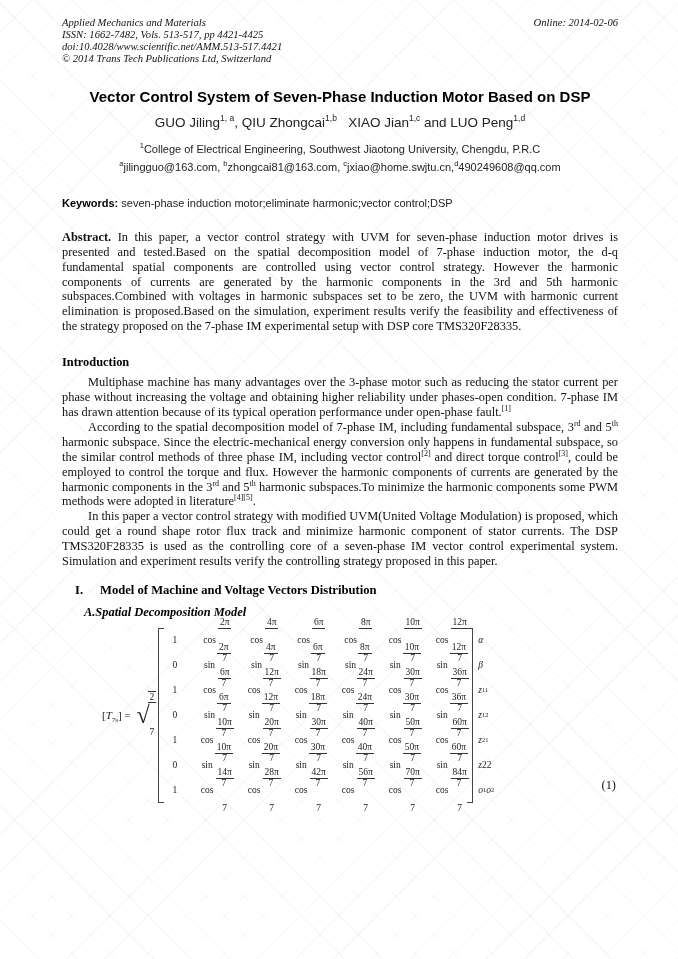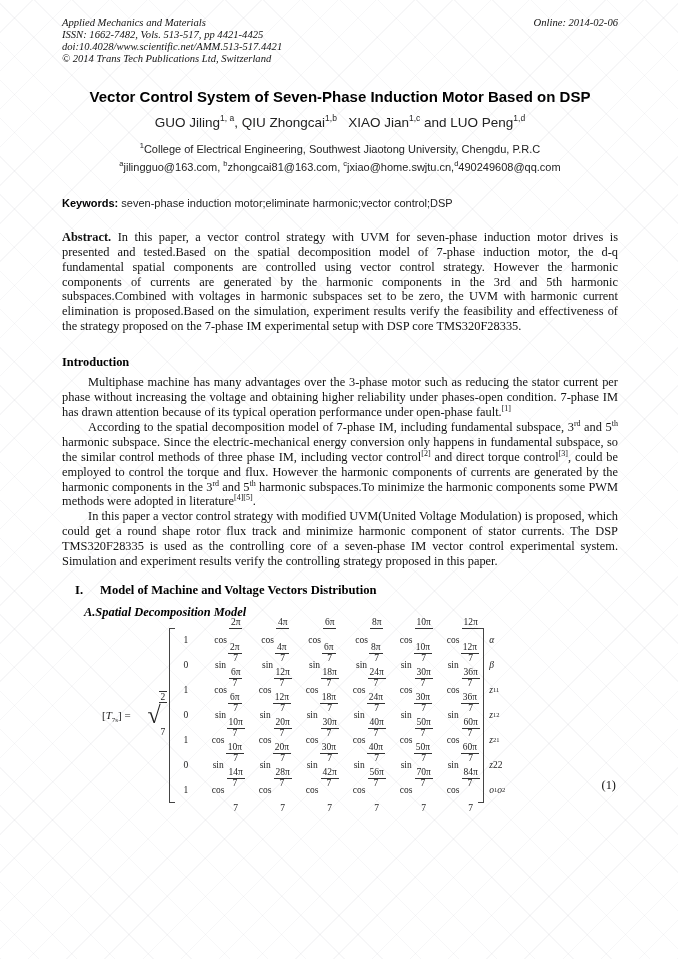--- a/index.html
+++ b/index.html
@@ -71,21 +71,21 @@
   .sec-num{display:inline-block;margin-right:17px;}
   .h-sub{
     margin:7px 0 0 22px;font-size:12.4px;font-weight:bold;font-style:italic;color:#000;
   }
   
   .eq-wrap{position:relative;margin-top:8px;height:200px;}
   .equation{
     display:flex;align-items:center;margin-left:40px;width:-moz-fit-content;width:fit-content;
     font-size:9.5px;color:#222;
   }
-  .eq-lhs{font-size:11px;margin-right:14px;white-space:pre;}
+  .eq-lhs{font-size:11px;margin-right:3px;white-space:pre;}
   .eq-lhs sub{font-size:7px;line-height:0;}
   .sqrt{display:inline-flex;align-items:center;margin-right:2px;}
   .radical{font-size:24px;line-height:20px;font-weight:400;}
   .frac{display:inline-flex;flex-direction:column;align-items:center;line-height:1.12;vertical-align:middle;gap:24px;}
   .frac .num{border-bottom:0.8px solid #333;padding:0 2px;}
   .frac.sq{border-top:1px solid #333;margin-left:-2px;margin-top:-2px;}
   .bracket{align-self:stretch;width:5px;border:1.5px solid #444;}
   .bracket.left{border-right:none;margin-right:2px;}
   .bracket.right{border-left:none;margin-left:2px;}
   .matrix{display:flex;flex-direction:column;}

